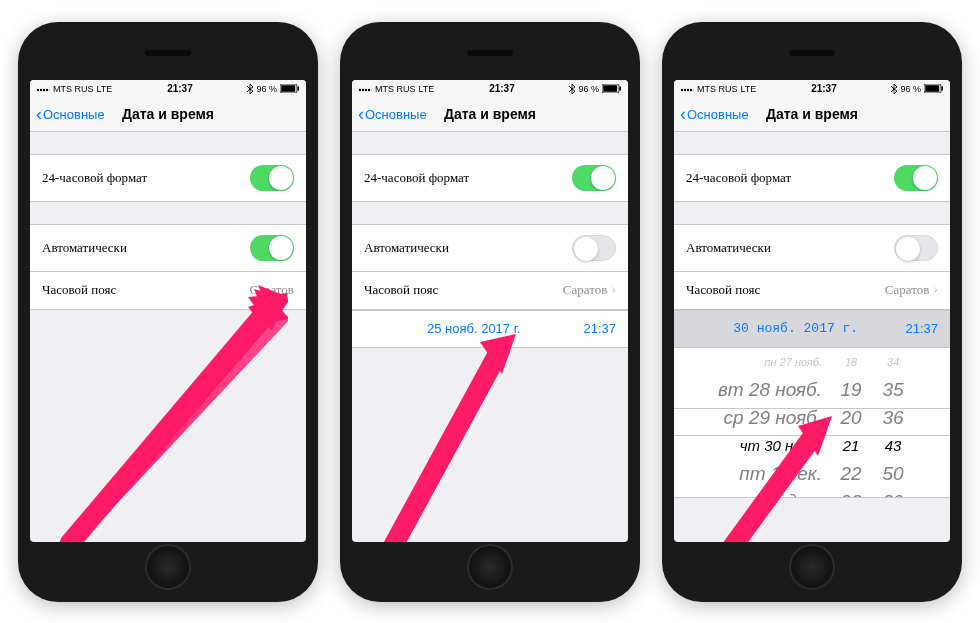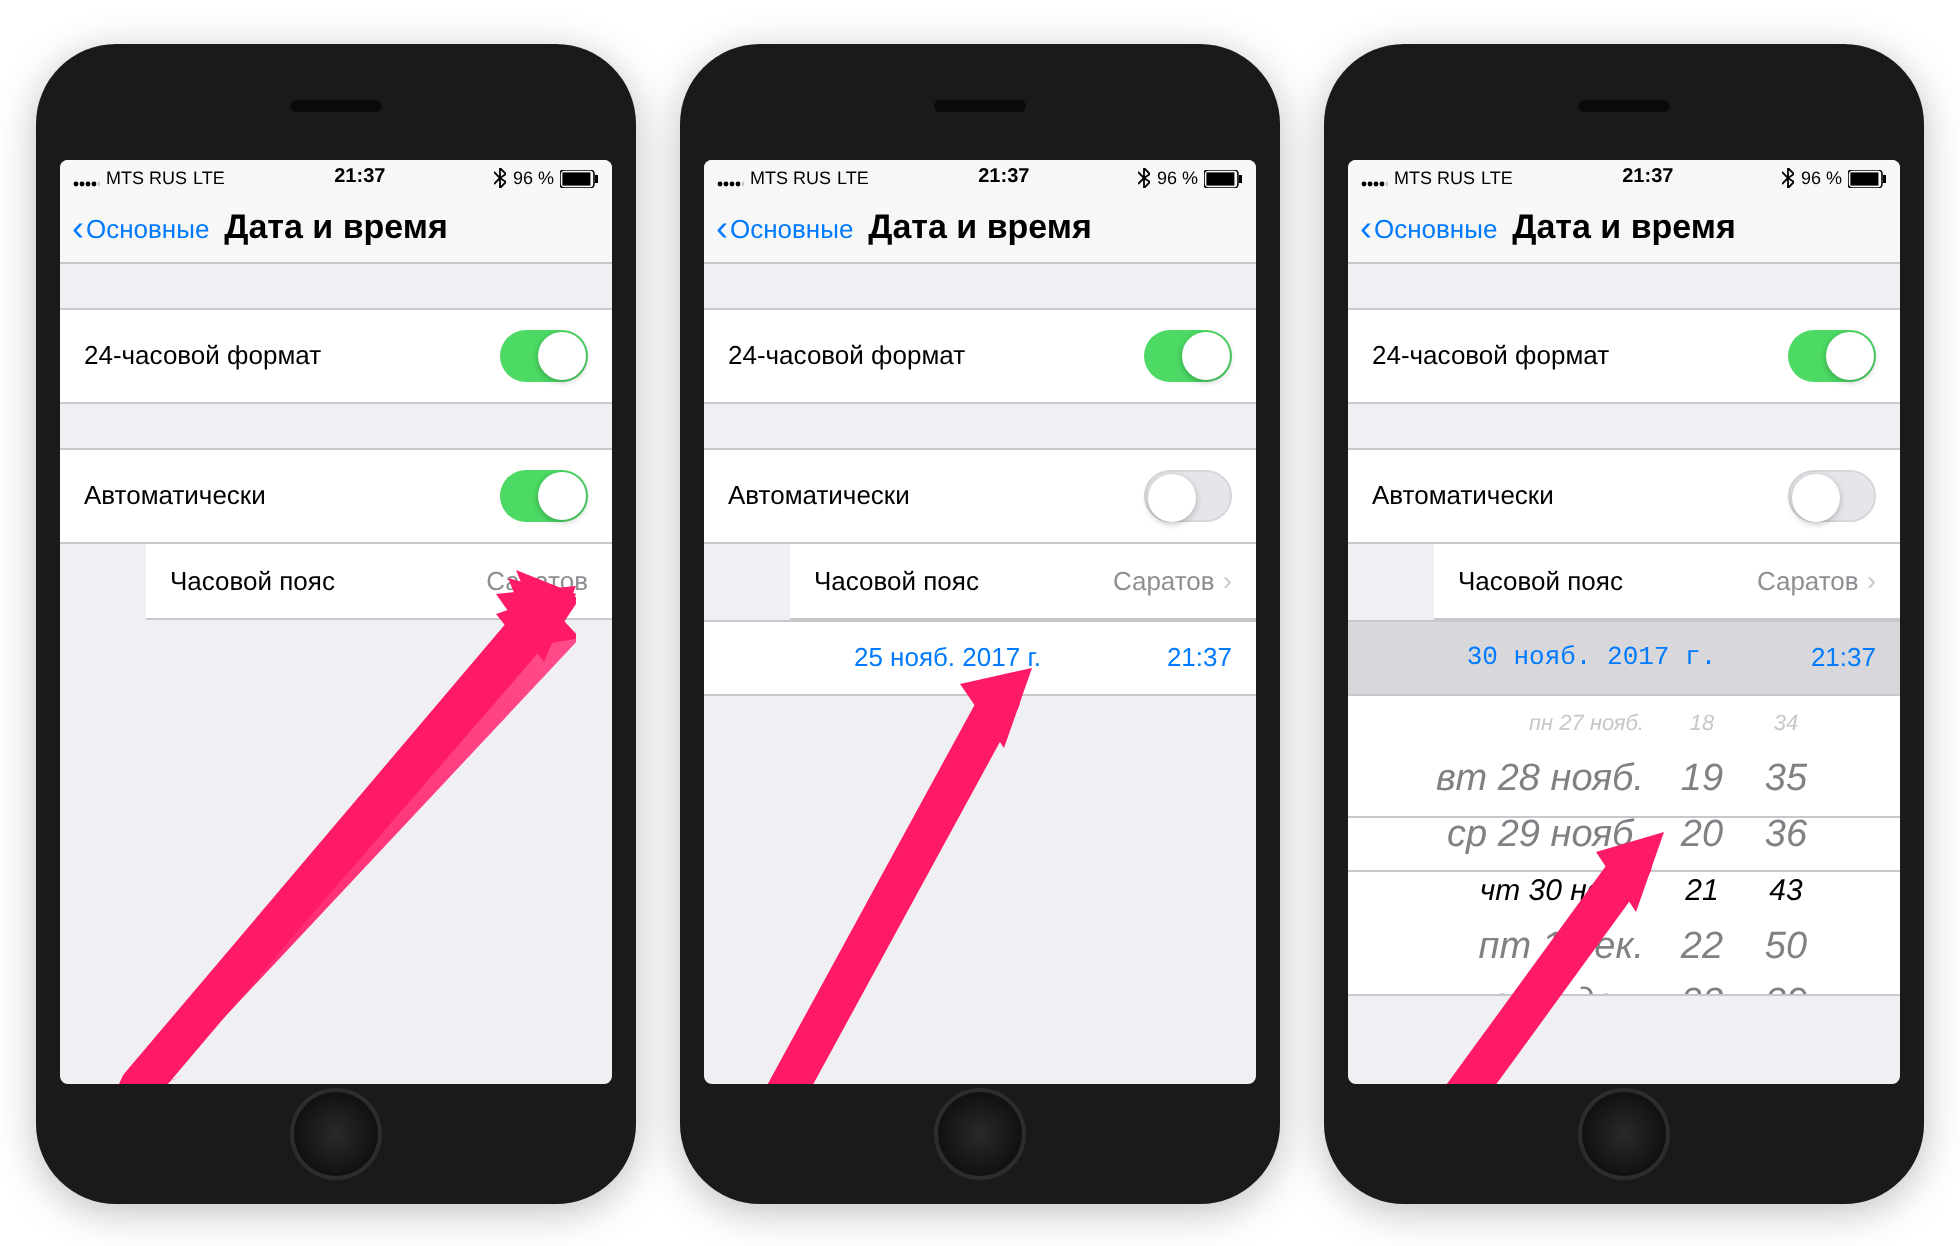--- a/index.html
+++ b/index.html
@@ -49,54 +49,55 @@
   .status-bar {
     height: 18px;
     background: #f7f7f8;
     display: flex;
     align-items: center;
     justify-content: space-between;
     font-size: 9px;
     padding: 0 6px;
     color: #000;
   }
-  .sb-left, .sb-right { display:flex; align-items:flex-end; gap:3px; }
+  .sb-left, .sb-right { display:flex; align-items:flex-start; gap:3px; }
   .sb-center { font-weight:600; font-size:10px; }
   .signal, .battery { display:inline-block; }
   .signal svg, .battery svg, .bt svg { display:block; }
   .nav-bar {
     height: 34px;
     background: #f7f7f8;
     border-bottom: 1px solid #c8c7cc;
     display: flex;
     align-items: center;
     position: relative;
     padding: 0 6px;
   }
   .back { color:#007aff; font-size:13px; display:flex; align-items:center; gap:2px;}
   .back .chev { font-size:18px; line-height:1; font-weight:300; margin-right:-1px; }
   .nav-title {
     position:absolute; left:0; right:0; text-align:center;
-    font-size:17px; font-weight:600; color:#000;
+    font-size:14px; font-weight:600; color:#000;
     pointer-events:none;
   }
   .group { margin-top: 22px; }
   .cell {
     background:#fff;
     border-top:1px solid #c8c7cc;
     border-bottom:1px solid #c8c7cc;
     padding: 10px 12px;
     display:flex;
     align-items:center;
     justify-content:space-between;
     font-size:13px;
     color:#000;
     min-height:38px;
-  }
-  .cell + .cell { border-top:none;margin-left:43px; }
+    font-family:Liberation Serif, serif;
+  }
+  .cell + .cell { border-top:none; }
   .cell .value { color:#8e8e93; display:flex; align-items:center; gap:4px;}
   .disclosure { color:#c7c7cc; font-size:14px; }
   .toggle {
     width: 44px; height: 26px; border-radius: 13px; position:relative;
     transition: background .15s;
   }
   .toggle.on { background:#4cd964; }
   .toggle.off { background:#e5e5ea; border:1px solid #d7d7db;}
   .knob {
     position:absolute; top:1px; width:24px; height:24px; border-radius:50%;

